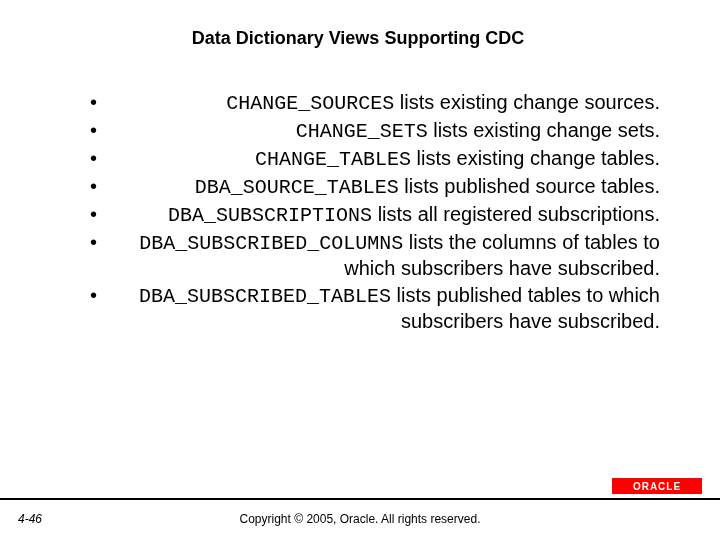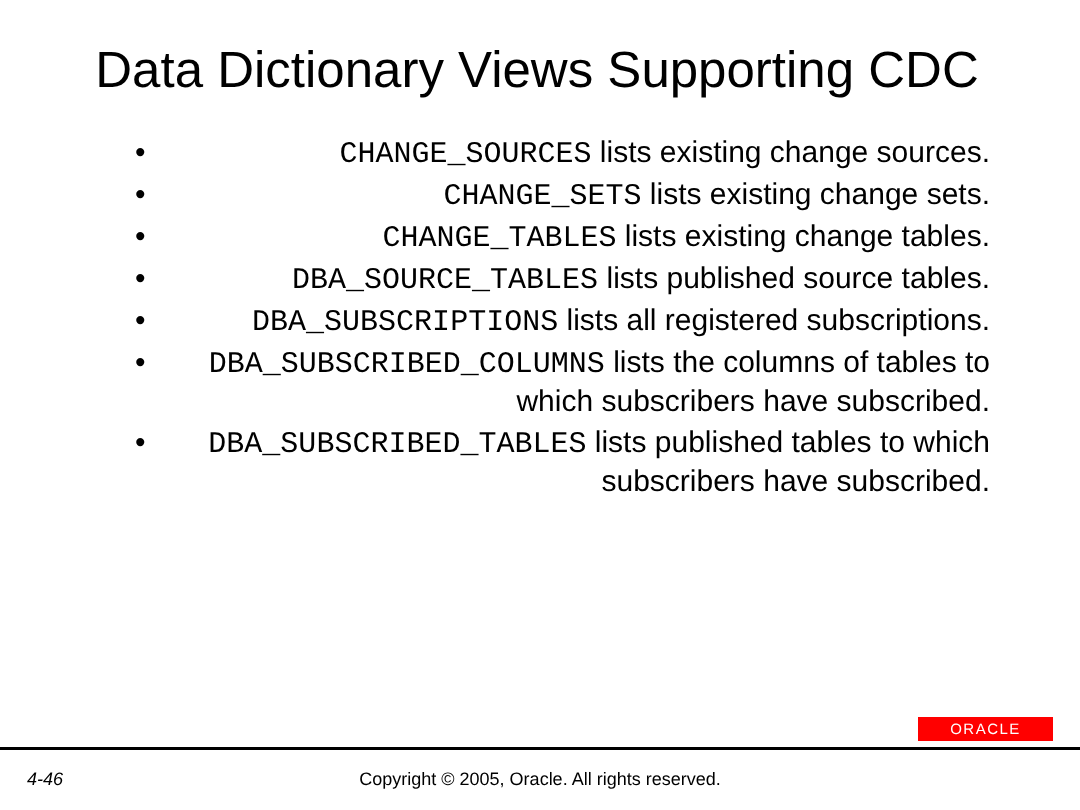--- a/index.html
+++ b/index.html
@@ -17,22 +17,22 @@
     width: 720px;
     height: 540px;
     box-sizing: border-box;
   }
   .title {
     position: absolute;
     top: 28px;
     left: 0;
     right: 4px;
     text-align: center;
-    font-size: 34px;
-    font-weight: normal;
+    font-size: 18px;
+    font-weight: bold;
   }
   .body {
     position: absolute;
     top: 90px;
     left: 90px;
     right: 60px;
     font-size: 20px;
     line-height: 1.25;
     text-align: right;
   }
@@ -87,21 +87,21 @@
     width: 90px;
     height: 16px;
     background: #ff0000;
     display: flex;
     align-items: center;
     justify-content: center;
   }
   .logo-text {
     color: #ffffff;
     font-size: 10px;
-    font-weight: normal;
+    font-weight: bold;
     letter-spacing: 1px;
     font-family: Arial, Helvetica, sans-serif;
   }
 </style>
 </head>
 <body>
 
 <div class="slide">
 
   <div class="title">Data Dictionary Views Supporting CDC</div>

